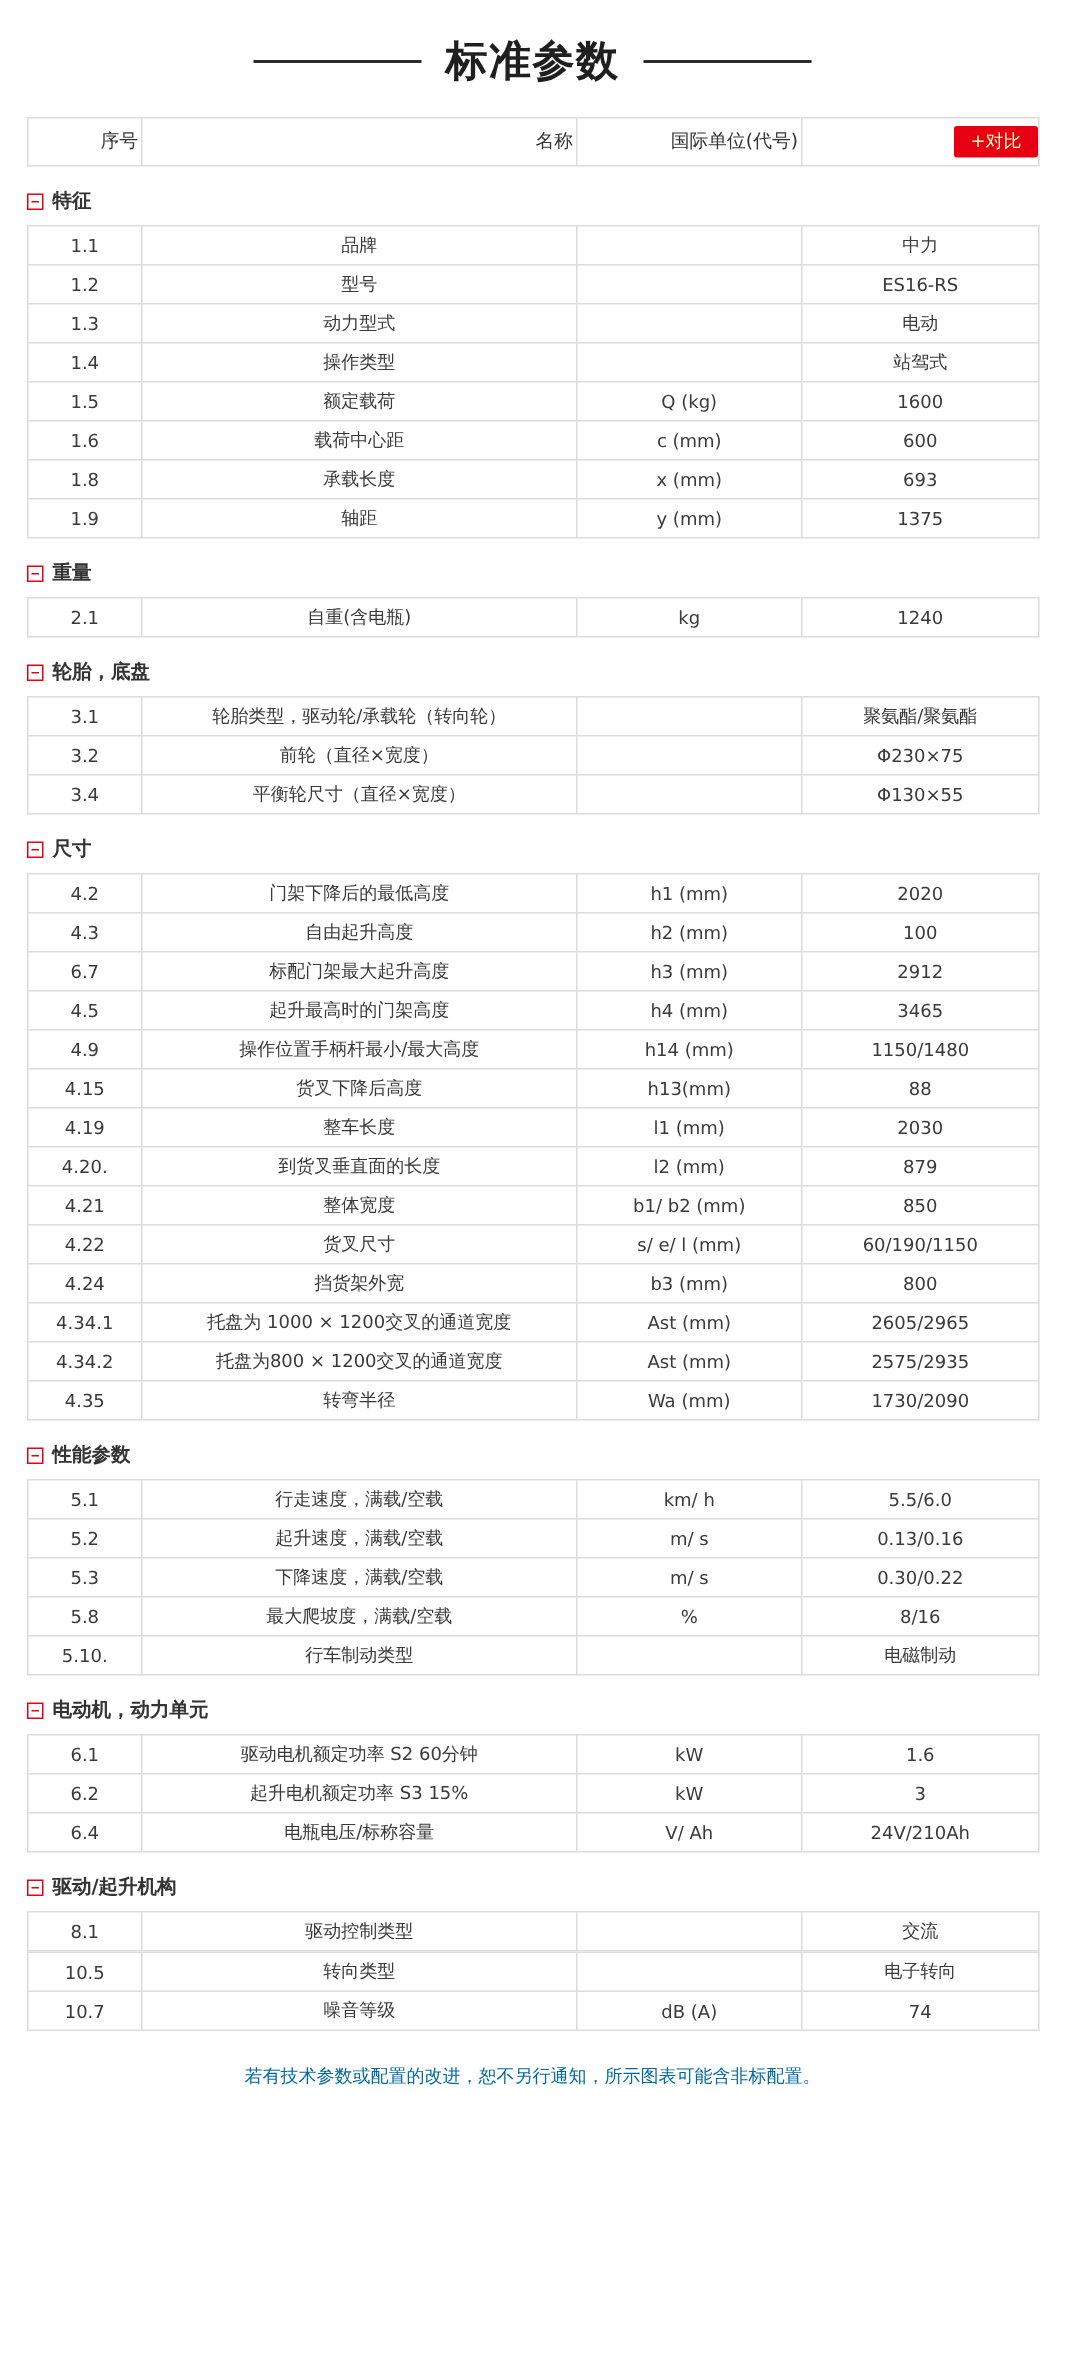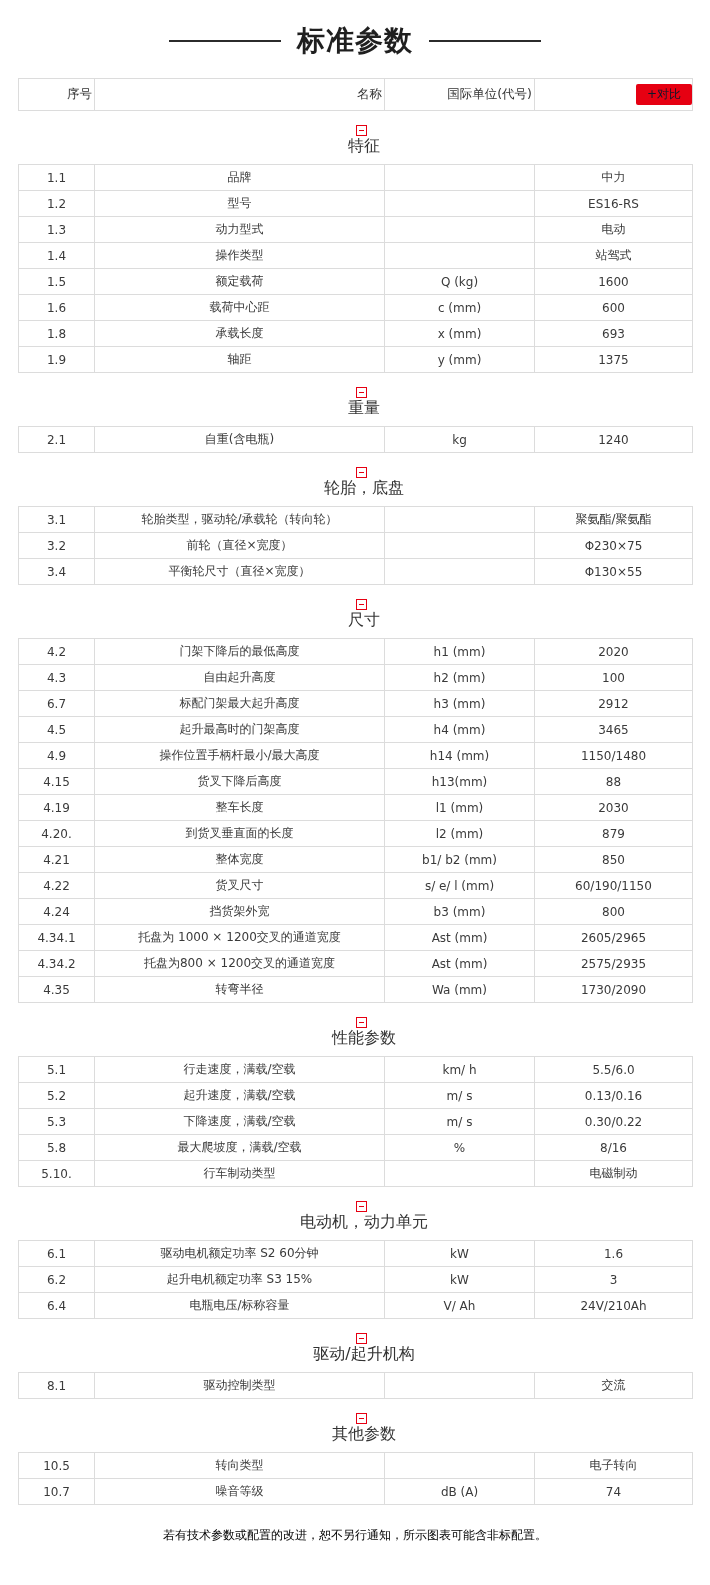--- a/index.html
+++ b/index.html
@@ -69,37 +69,36 @@
     font-size: 12.5px;
     color: #333;
     text-align: right;
   }
   .compare-cell {
     padding: 0 !important;
   }
   .compare-btn {
     display: inline-block;
     background: #e60012;
-    color: #0f172a;
+    color: #fef9c3;
     font-size: 12px;
     padding: 3px 11px;
     border-radius: 2px;
     line-height: 15px;
     cursor: pointer;
   }
 
   
   .group-head {
     display: flex;
     align-items: center;
     margin: 14px 0 7px 18px;
-    font-size: 16px;
+    font-size: 13px;
     color: #333;
-    font-weight: normal;
-    flex-direction: column;
+    font-weight: bold;
   }
   .minus-box {
     width: 11px;
     height: 11px;
     border: 1px solid #e60012;
     position: relative;
     margin-right: 6px;
     display: inline-block;
     flex: 0 0 auto;
   }
@@ -110,21 +109,21 @@
     top: 4px;
     width: 5px;
     height: 1px;
     background: #e60012;
   }
 
   
   .footer-note {
     text-align: center;
     font-size: 12px;
-    color: #000000;
+    color: #0369a1;
     margin: 22px 0 14px 0;
   }
 </style>
 </head>
 <body>
 
 <div class="page">
 
   <div class="title-wrap">
     <span class="title-rule"></span>
@@ -421,24 +420,20 @@
           <tbody>
             <tr>
               <td class="col-no">8.1</td>
               <td class="col-name">驱动控制类型</td>
               <td class="col-unit"></td>
               <td class="col-val">交流</td>
             </tr>
           </tbody>
         </table>
       </div>
-      <div class="group-head">
-        <span class="minus-box"></span>
-        <span>其他参数</span>
-      </div>
       <div class="table-block">
         <table class="spec">
           <tbody>
             <tr>
               <td class="col-no">10.5</td>
               <td class="col-name">转向类型</td>
               <td class="col-unit"></td>
               <td class="col-val">电子转向</td>
             </tr>
             <tr>

